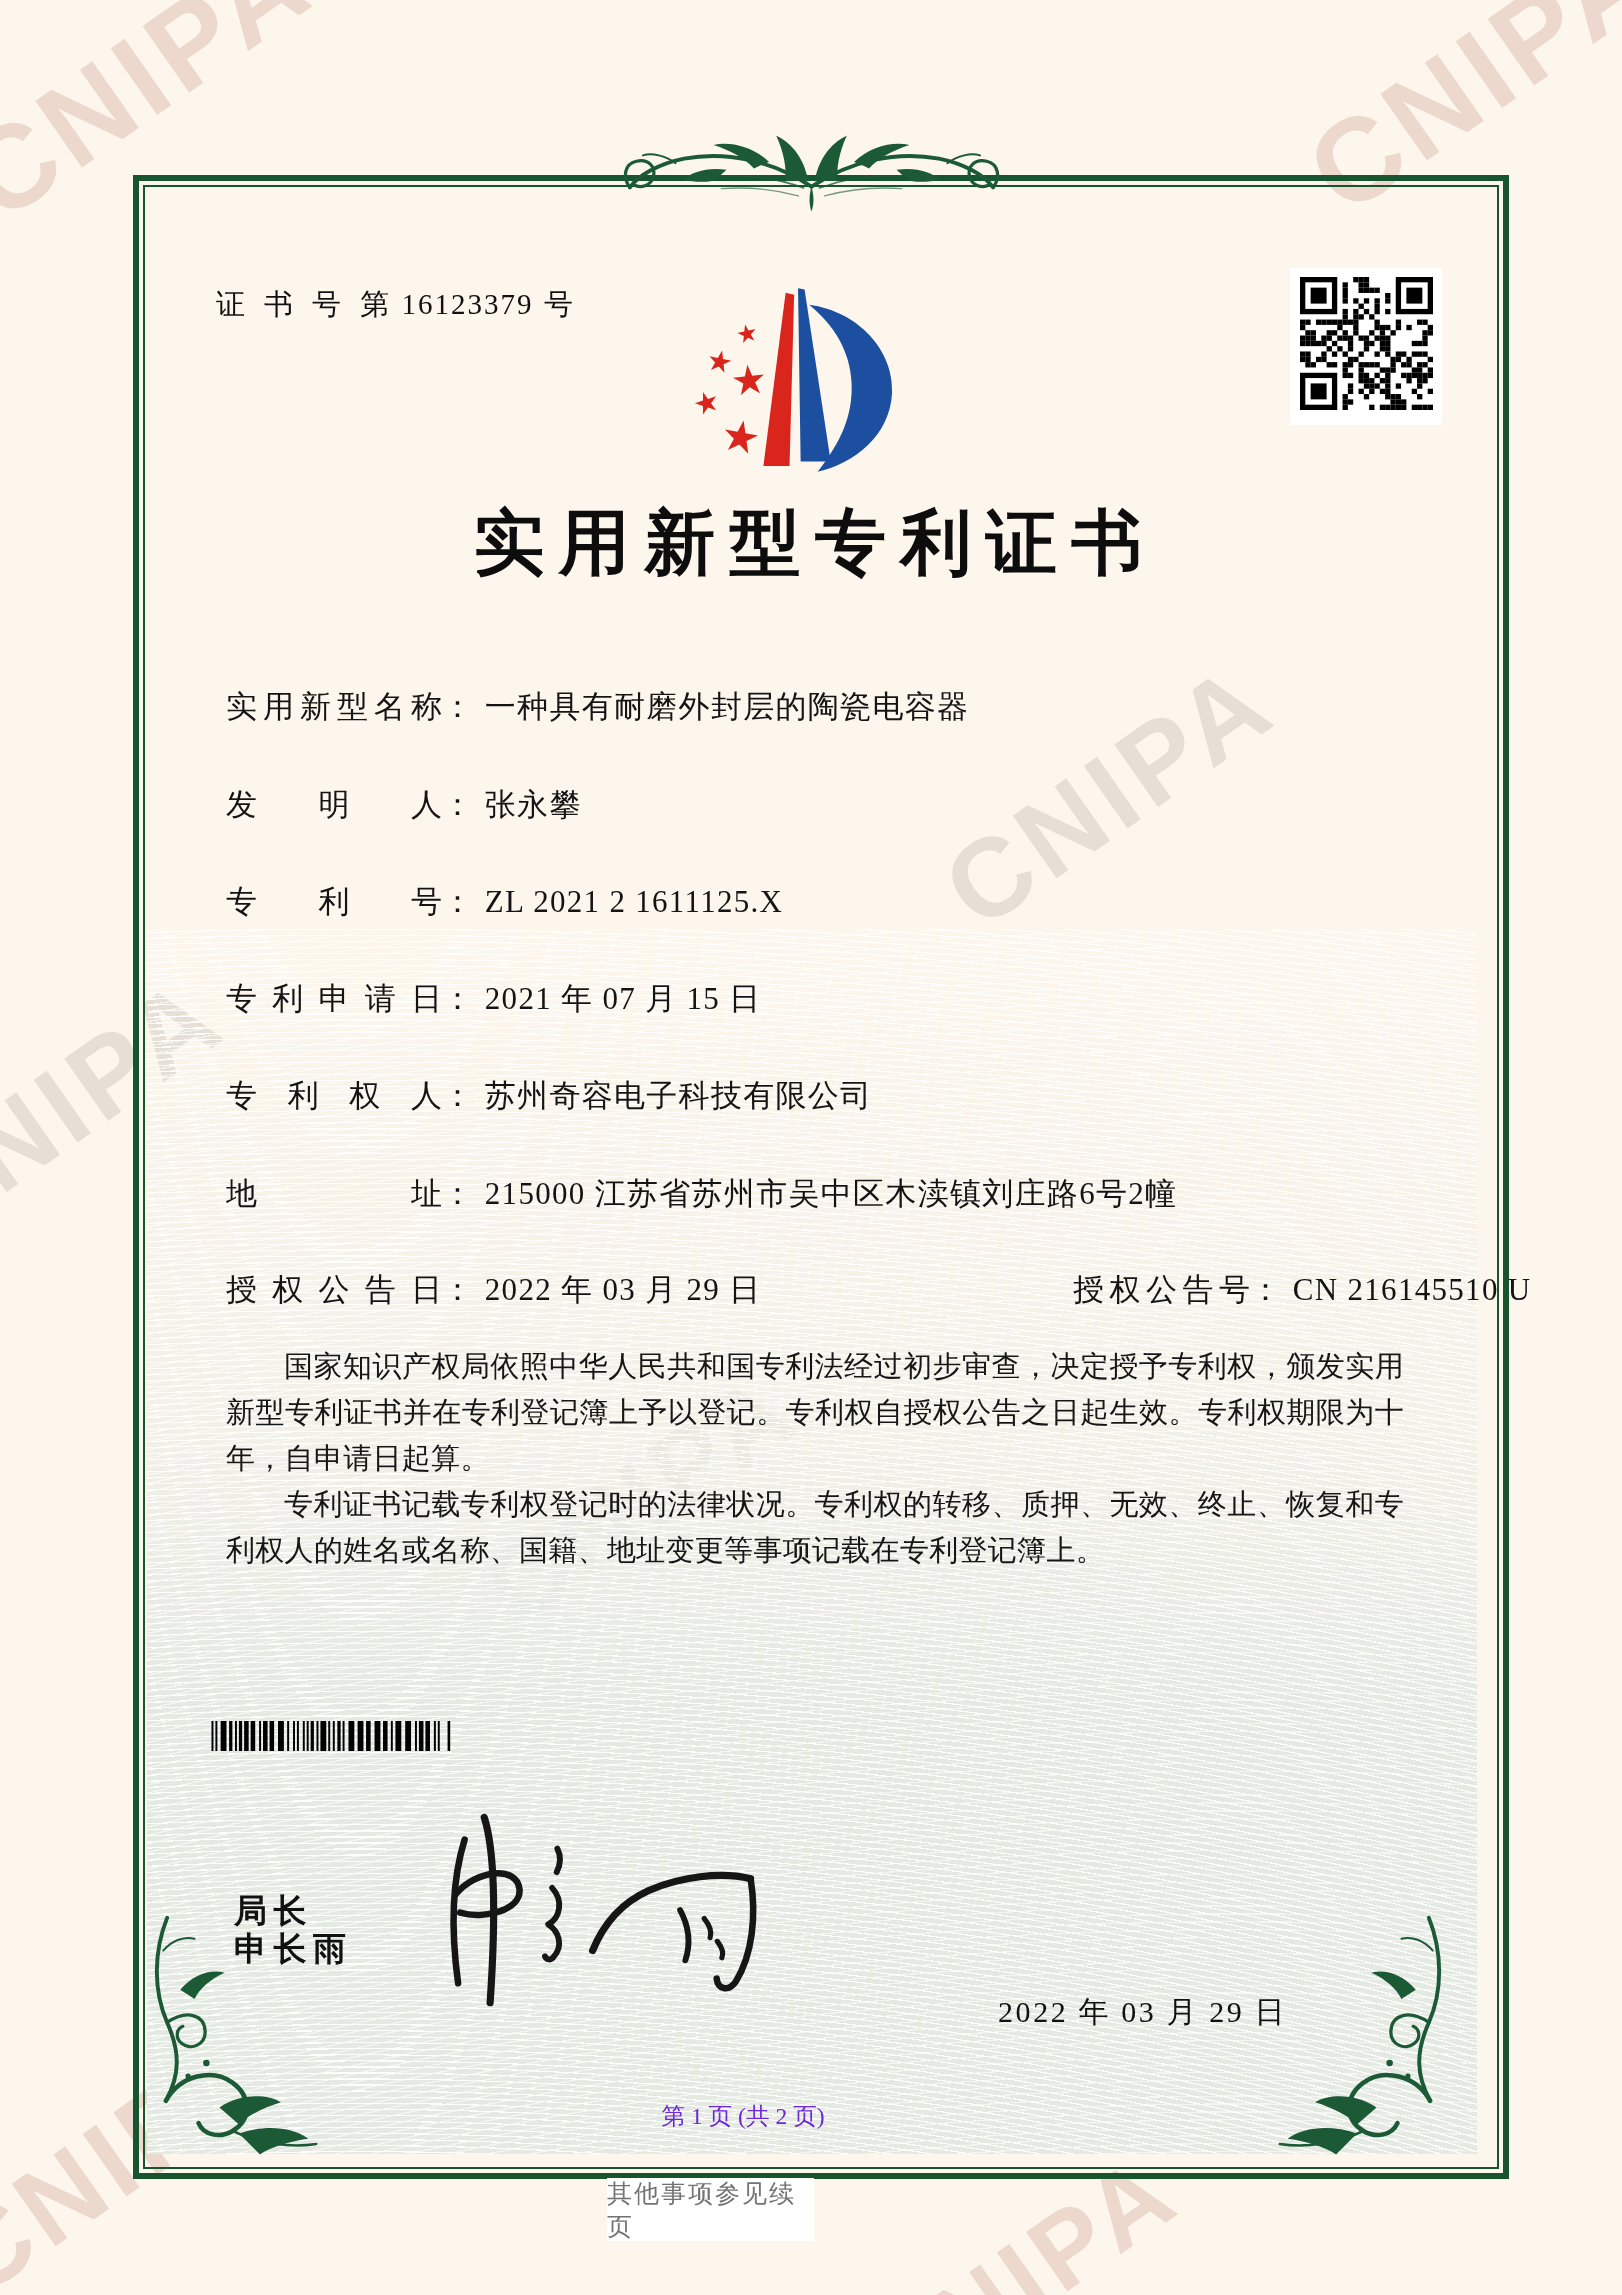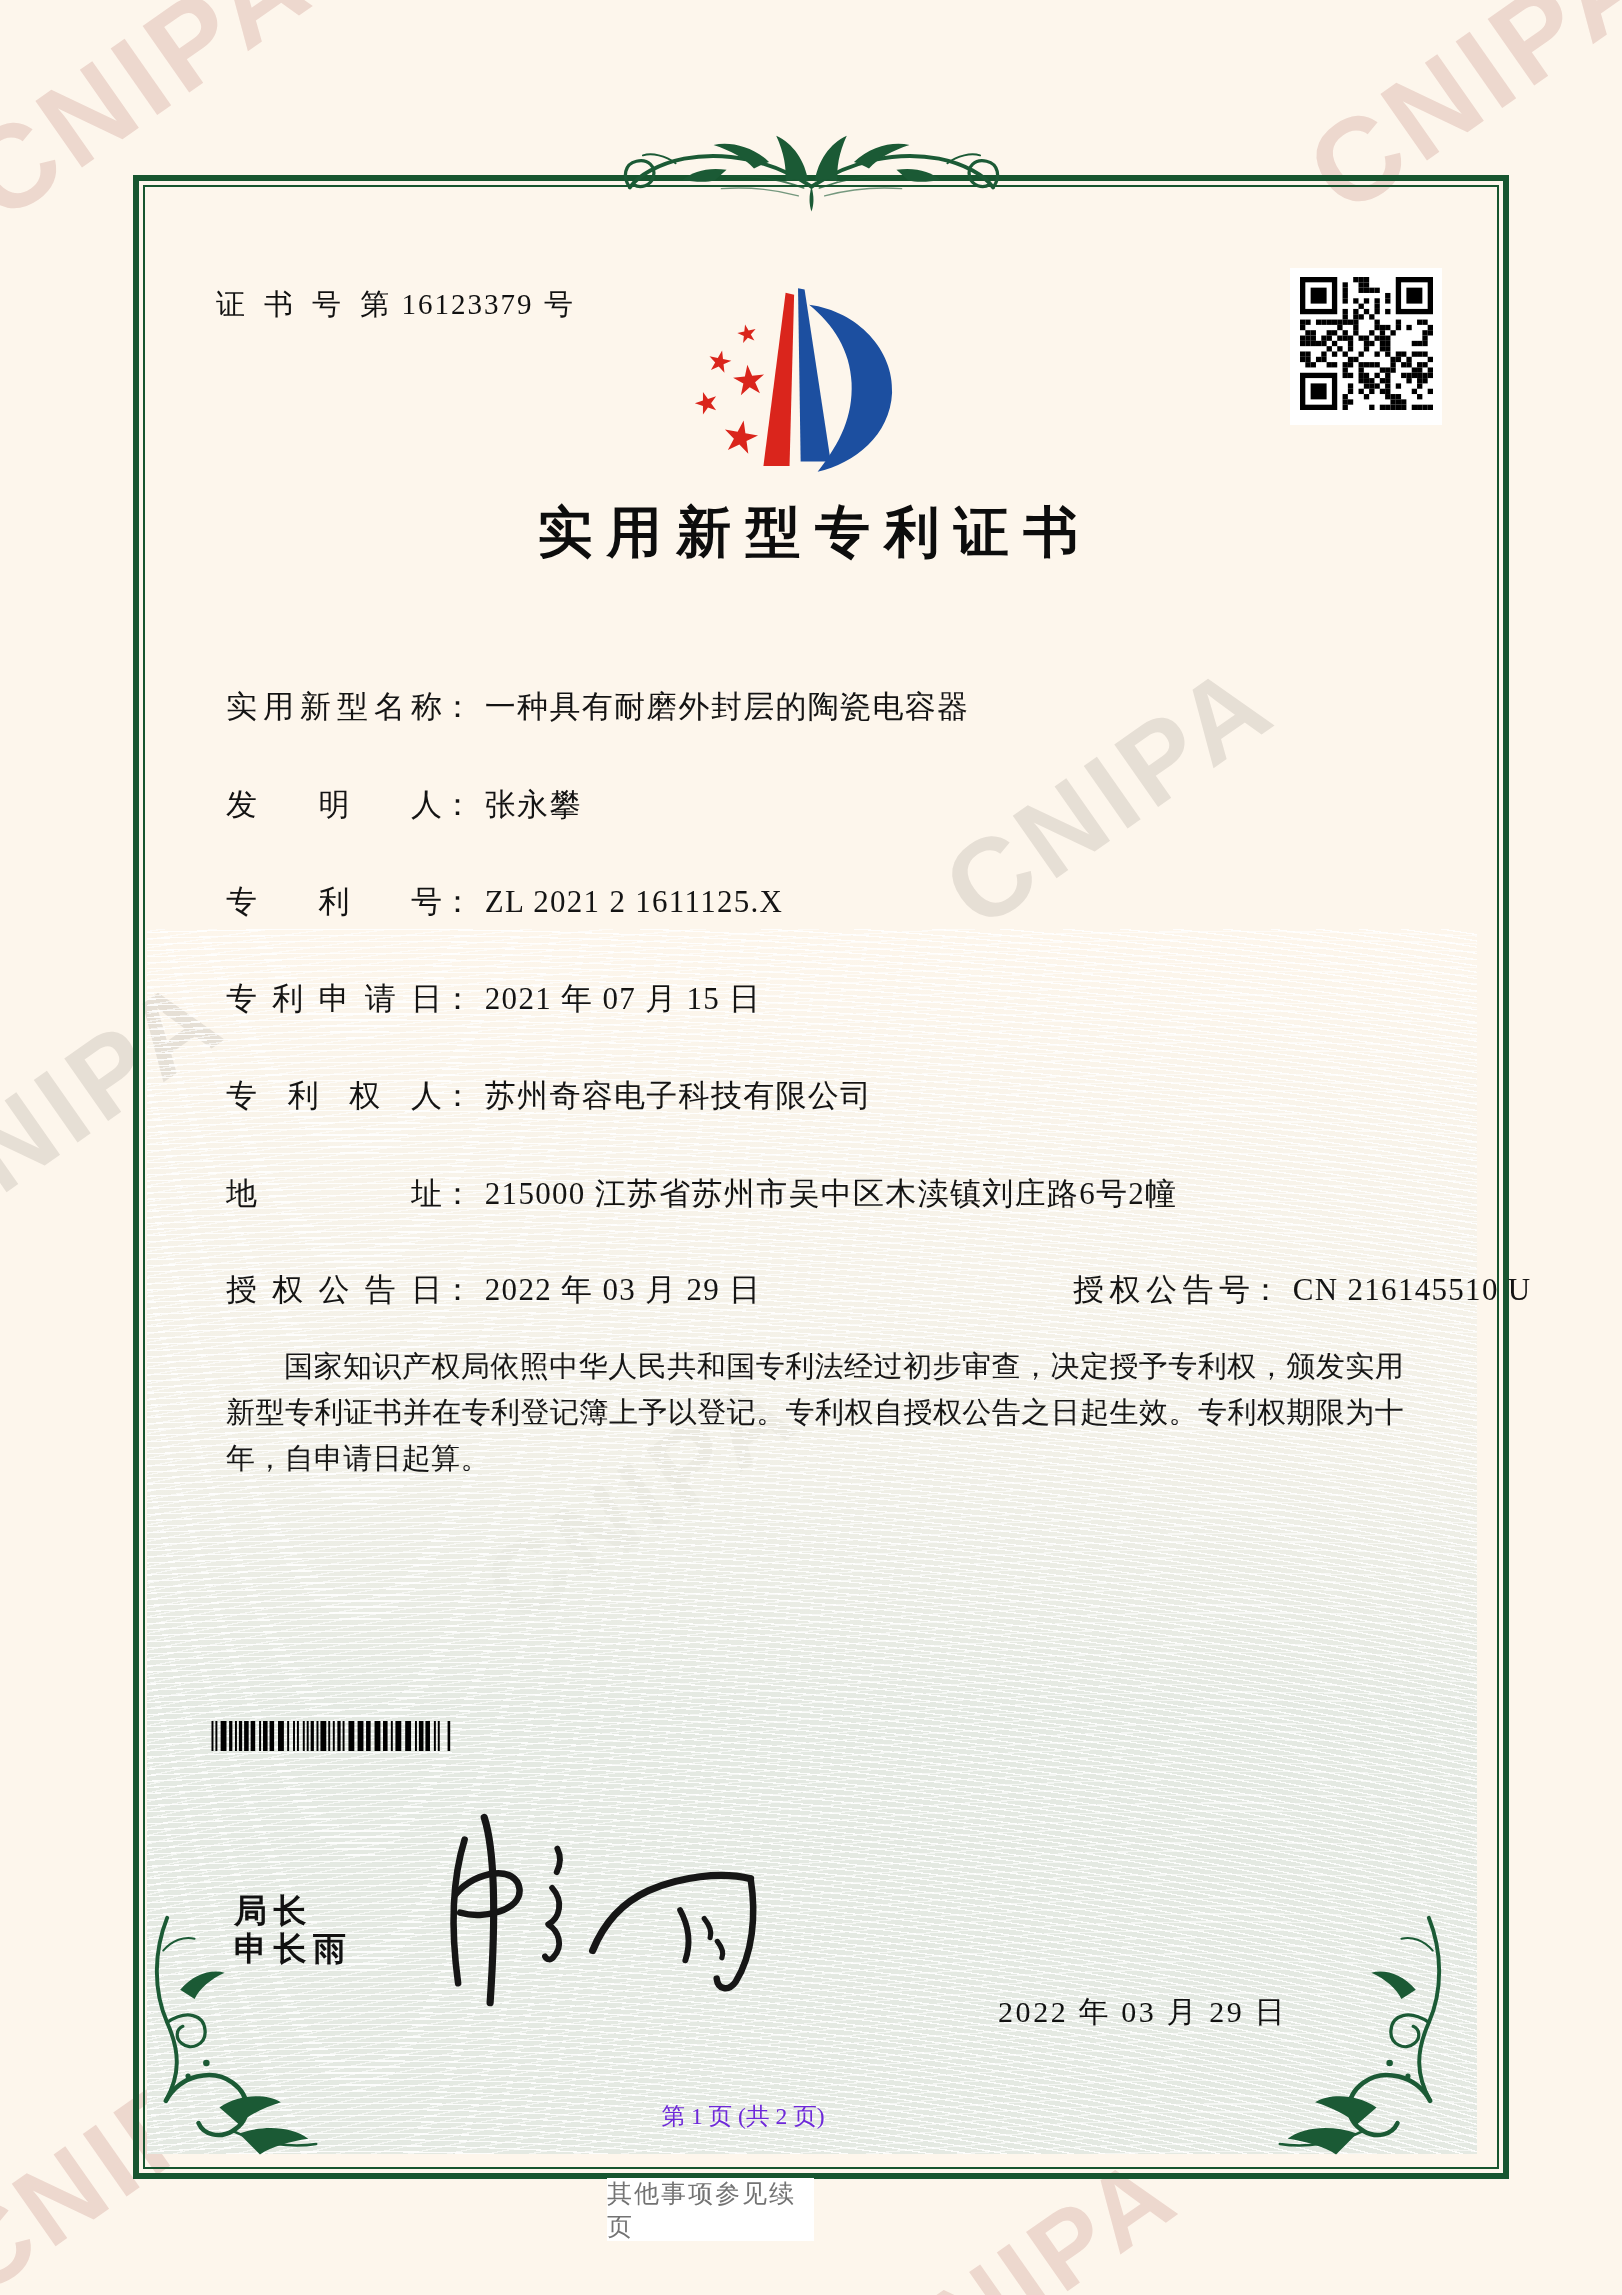--- a/index.html
+++ b/index.html
@@ -17,21 +17,21 @@
   .frame-inner{position:absolute;left:3.9px;top:3.9px;right:3.9px;bottom:3.9px;border:2.6px solid #17552f;}
   
   .waves{position:absolute;left:147px;top:929px;width:1330px;height:1225px;z-index:1;
     background:
       repeating-radial-gradient(ellipse 2225px 1374px at 16% 212%, rgba(255,255,255,0.90) 0 2px, rgba(255,255,255,0) 2px 9.8px),
       repeating-radial-gradient(ellipse 2356px 1505px at 82% 224%, rgba(255,255,255,0.60) 0 2px, rgba(255,255,255,0) 2px 12.4px),
       linear-gradient(180deg, rgba(228,233,226,0) 0%, rgba(228,233,226,0.45) 42%, #e4e9e2 64%);}
   
   .certno{position:absolute;left:216px;top:285px;font-size:29px;color:#111;letter-spacing:5.9px;z-index:2;}
   .certno .num{letter-spacing:2px;margin:0 10.5px 0 6.5px;}
-  .title{position:absolute;left:133px;top:496px;width:1364px;text-align:center;font-size:55px;
+  .title{position:absolute;left:133px;top:496px;width:1364px;text-align:center;font-size:71px;
          font-weight:700;letter-spacing:14.4px;color:#0d0d0d;z-index:2;}
   .row{position:absolute;left:226px;font-size:31px;color:#141414;white-space:nowrap;z-index:2;}
   .flabel{display:inline-flex;justify-content:space-between;width:216px;vertical-align:bottom;}
   .flabel2{display:inline-flex;justify-content:space-between;width:177px;vertical-align:bottom;}
   .fvalue{margin-left:11.8px;letter-spacing:1.3px;}
   .grant2{position:absolute;left:847px;top:0;}
   .paras{position:absolute;left:226px;top:1343px;width:1178px;font-size:29px;line-height:46px;
          text-align:justify;color:#161616;letter-spacing:0.3px;z-index:2;}
   .paras p{margin:0;text-indent:58px;}
   .officer{position:absolute;left:234px;font-size:33px;font-weight:700;color:#111;
@@ -408,20 +408,21 @@
           <span>权</span>
           <span>公</span>
           <span>告</span>
           <span>号</span>
         </span><span>：</span><span class="fvalue">CN 216145510 U</span>
   </span>
 </div>
 
 <div class="paras">
   <p>国家知识产权局依照中华人民共和国专利法经过初步审查，决定授予专利权，颁发实用新型专利证书并在专利登记簿上予以登记。专利权自授权公告之日起生效。专利权期限为十年，自申请日起算。</p>
+  <p>专利证书记载专利权登记时的法律状况。专利权的转移、质押、无效、终止、恢复和专利权人的姓名或名称、国籍、地址变更等事项记载在专利登记簿上。</p>
 </div>
 
 <svg id="barcode" class="abs" style="left:211px;top:1721px;z-index:2;" width="241" height="30" viewBox="0 0 368 46">
       <rect x="0" y="0" width="3" height="46" fill="#000"></rect>
       <rect x="6" y="0" width="3" height="46" fill="#000"></rect>
       <rect x="14" y="0" width="9" height="46" fill="#000"></rect>
       <rect x="27" y="0" width="5" height="46" fill="#000"></rect>
       <rect x="36" y="0" width="3" height="46" fill="#000"></rect>
       <rect x="42" y="0" width="5" height="46" fill="#000"></rect>
       <rect x="50" y="0" width="7" height="46" fill="#000"></rect>

